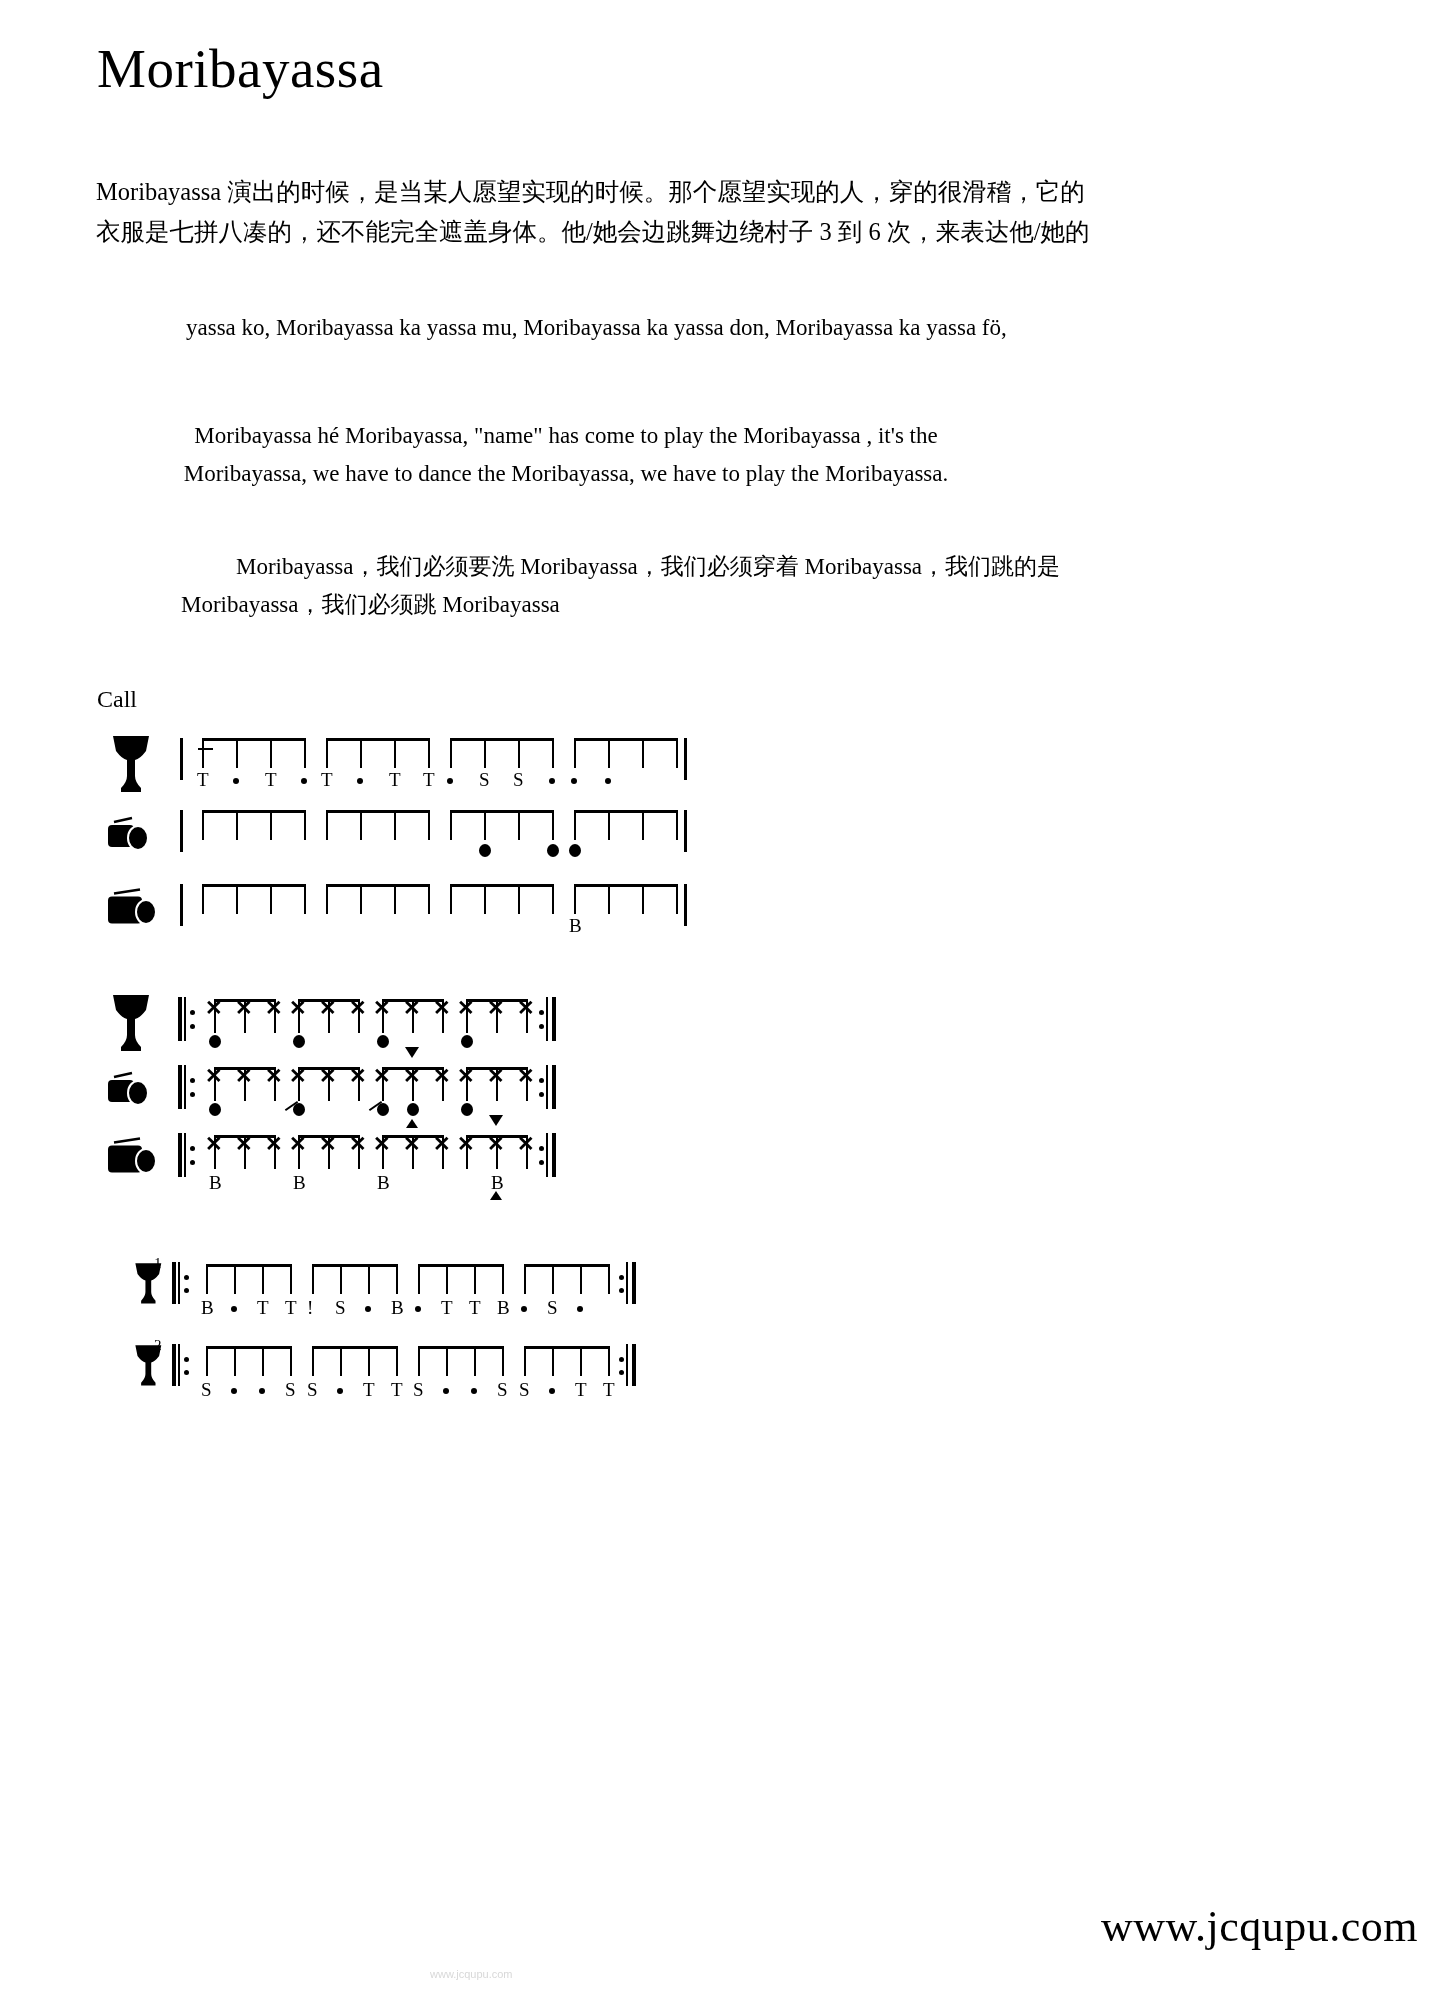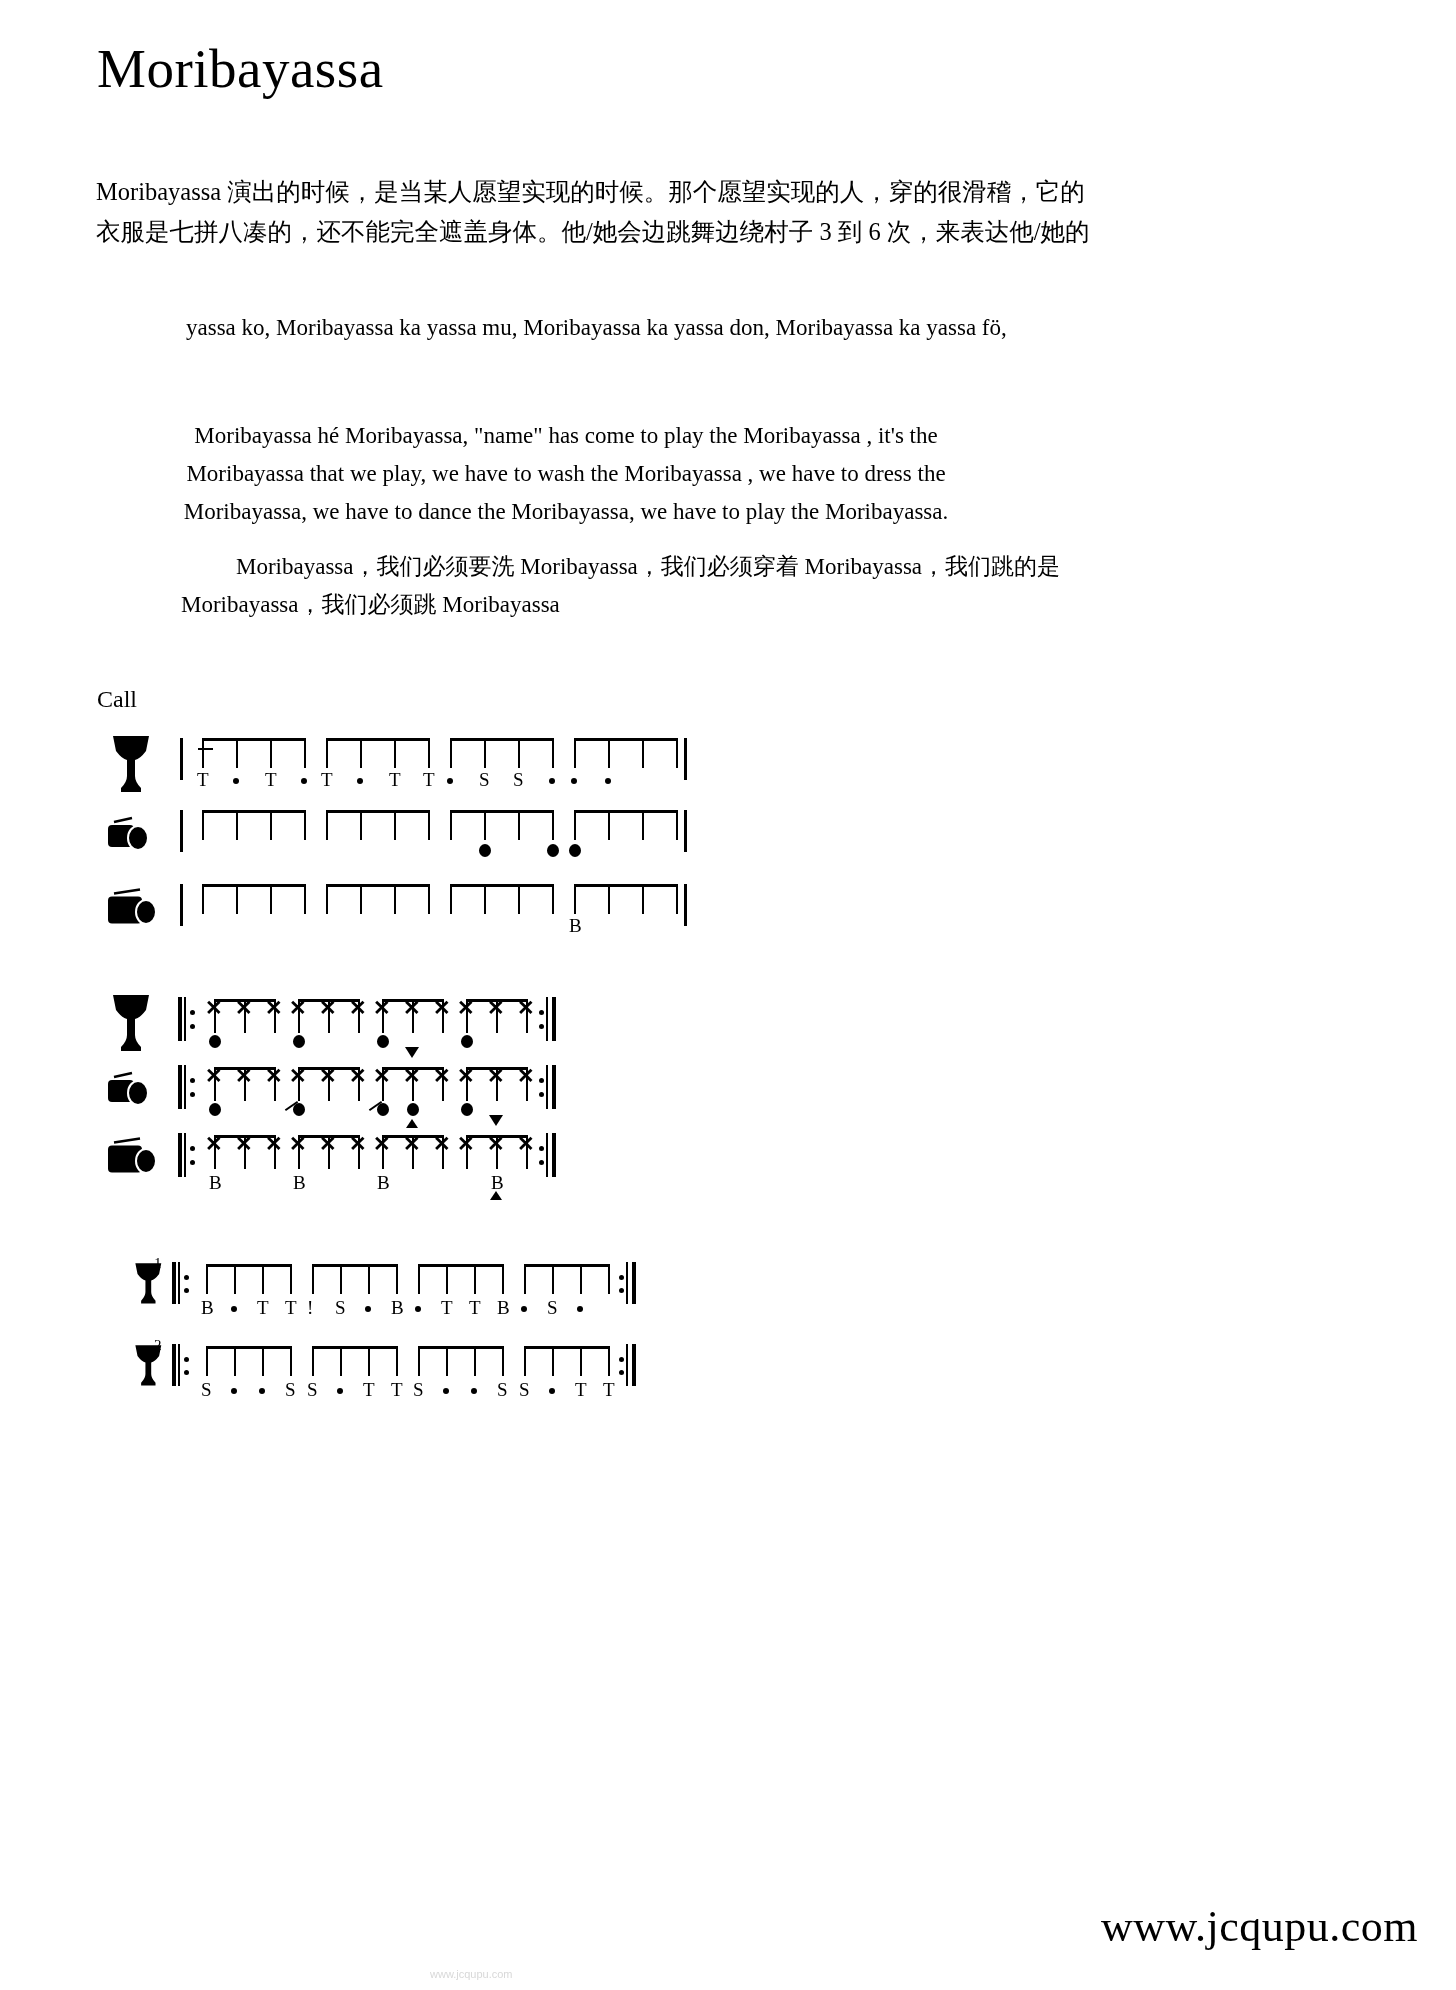--- a/index.html
+++ b/index.html
@@ -129,21 +129,20 @@
     <span class="ln">Moribayassa 演出的时候，是当某人愿望实现的时候。那个愿望实现的人，穿的很滑稽，它的</span>
     <span class="ln">衣服是七拼八凑的，还不能完全遮盖身体。他/她会边跳舞边绕村子 3 到 6 次，来表达他/她的</span>
   </div>
 
   <div class="verse" id="verse1">
     <span class="ln">yassa ko, Moribayassa ka yassa mu, Moribayassa ka yassa don, Moribayassa ka yassa fö,</span>
   </div>
 
   <div class="verse" id="verse2">
     <span class="ln">Moribayassa hé Moribayassa, "name" has come to play the Moribayassa , it's the</span>
-    <span class="ln">Moribayassa that we play, we have to wash the Moribayassa , we have to dress the</span>
     <span class="ln">Moribayassa, we have to dance the Moribayassa, we have to play the Moribayassa.</span>
   </div>
 
   <div class="verse" id="verse3">
     <span class="ln">Moribayassa，我们必须要洗 Moribayassa，我们必须穿着 Moribayassa，我们跳的是</span>
     <span class="ln">Moribayassa，我们必须跳 Moribayassa</span>
   </div>
 
   <div class="call-label">Call</div>
 

